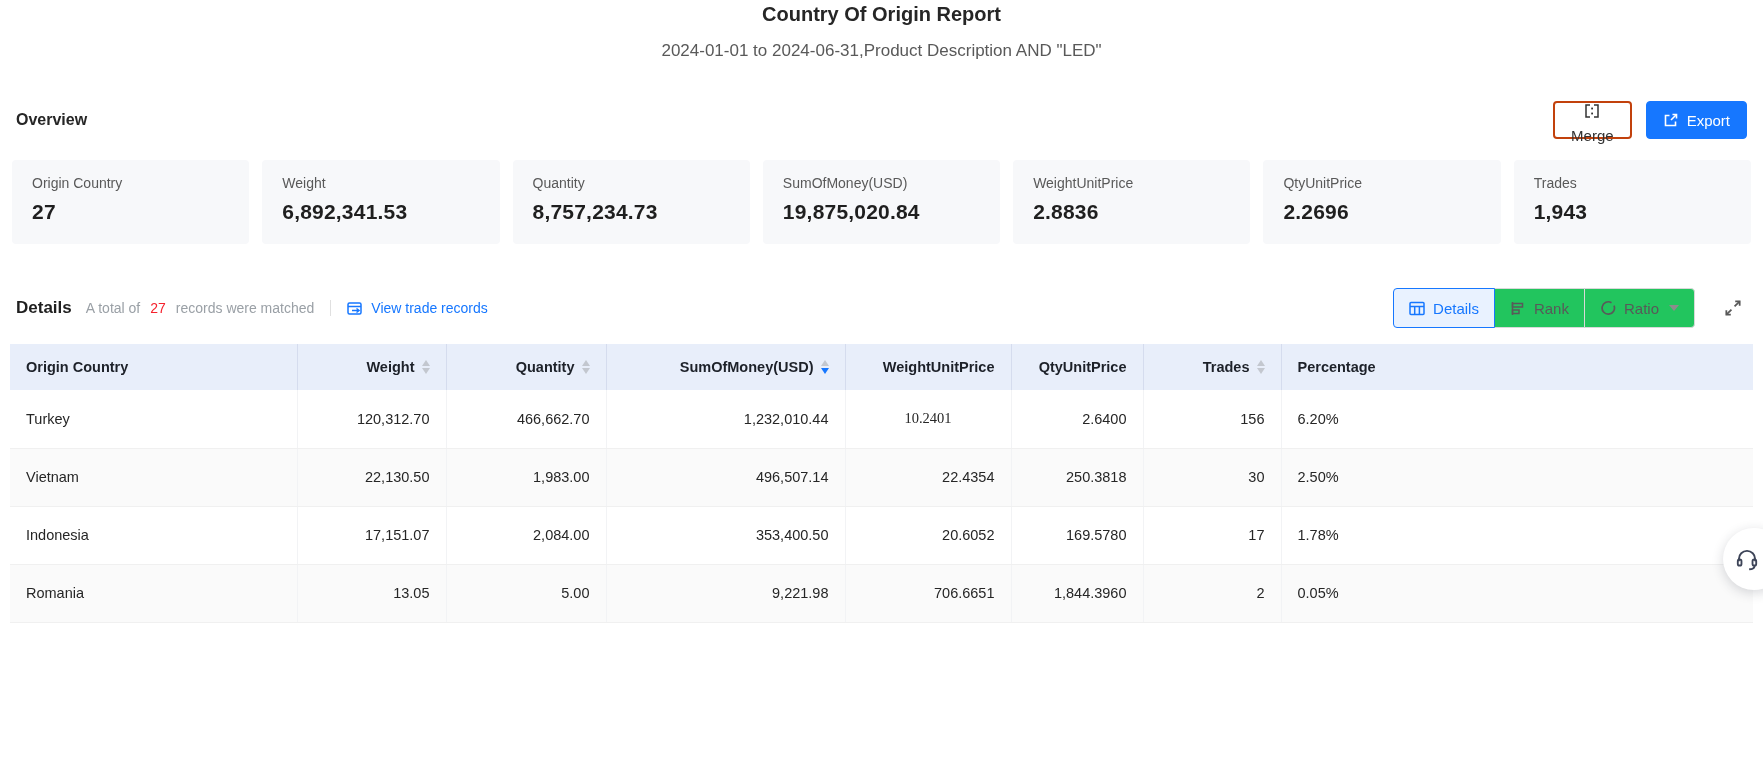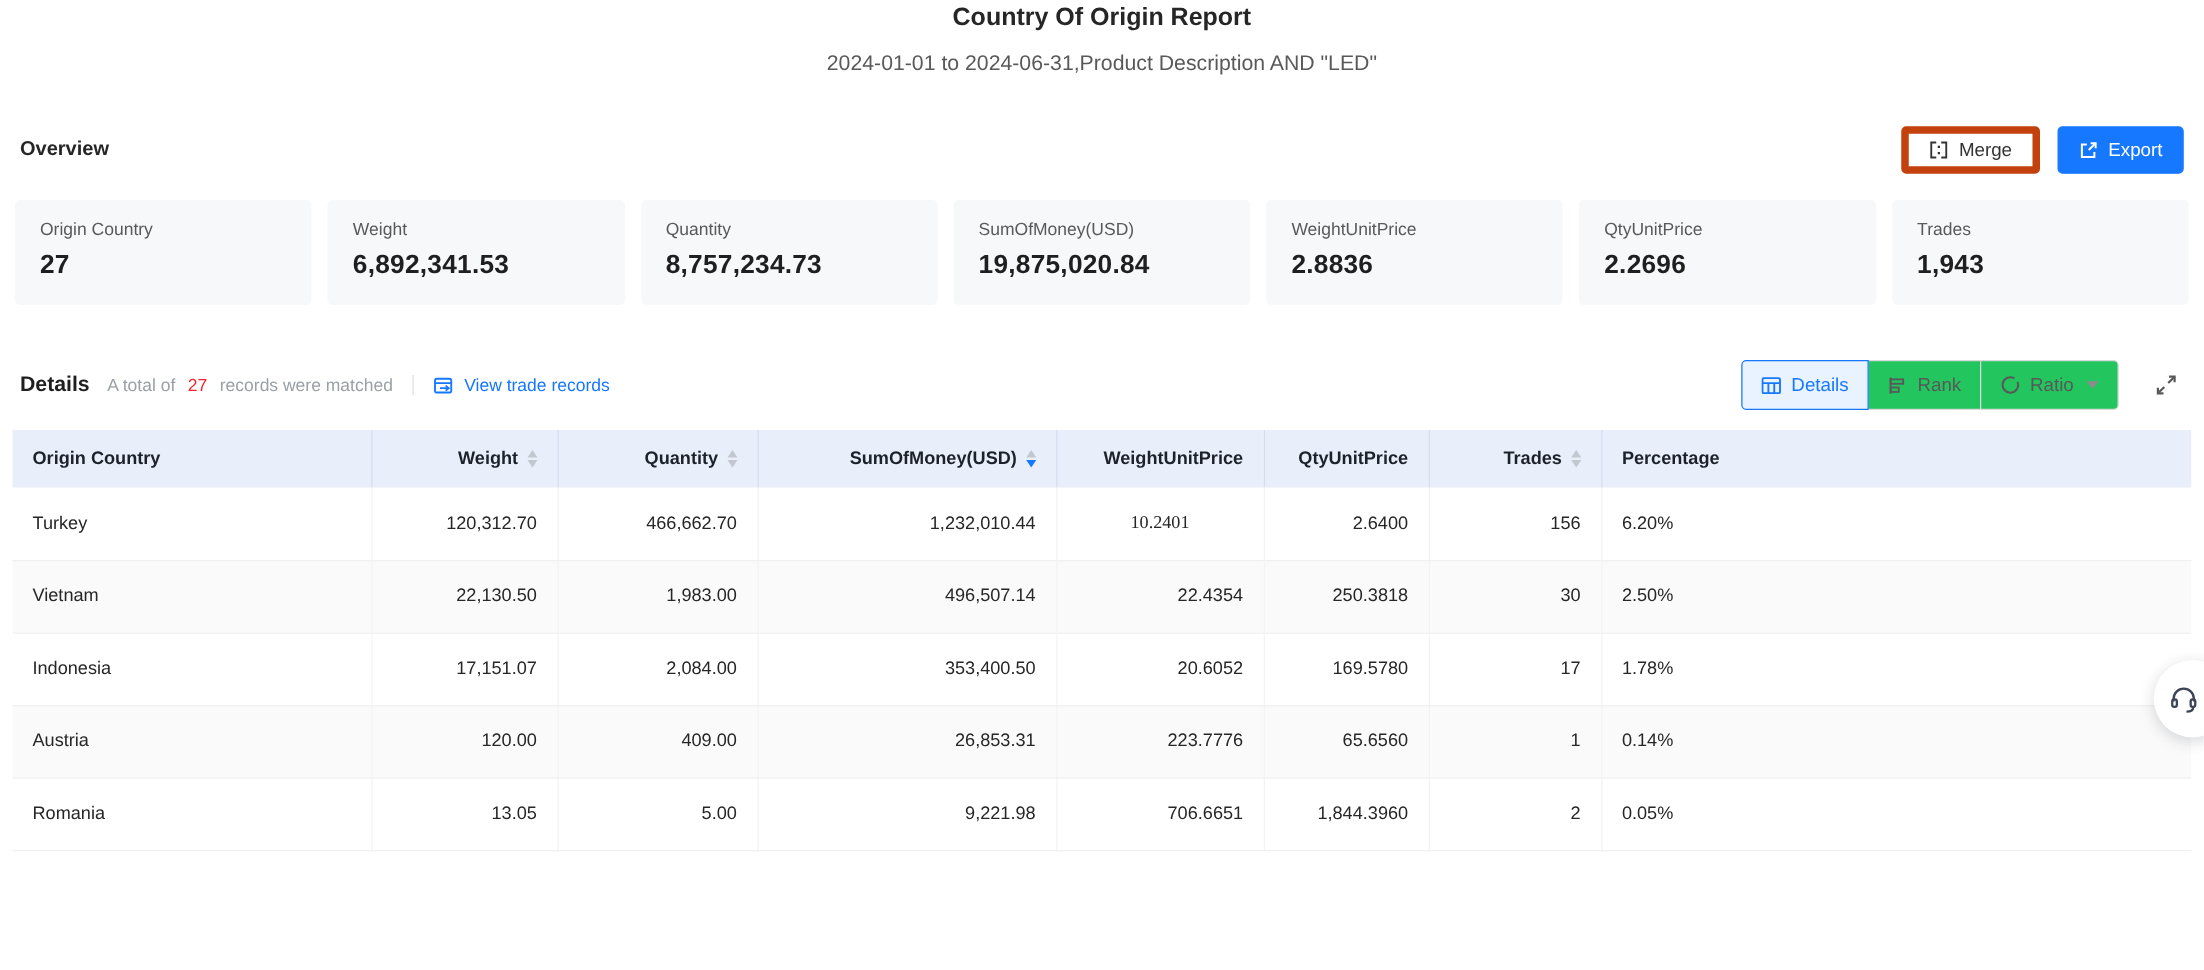--- a/index.html
+++ b/index.html
@@ -15,21 +15,21 @@
   .page-subtitle { position:absolute; top:41px; left:0; right:0; text-align:center;
     font-size:17px; font-weight:400; color:#595959; }
   
   .overview-bar { position:absolute; top:96px; left:0; right:0; height:48px;
     display:flex; align-items:center; justify-content:space-between; padding:0 16px;gap:21px; }
   .section-heading { font-size:16px; font-weight:700; color:#262626; }
   .ov-actions { display:flex; align-items:center; gap:14px; }
   .btn { height:38px; display:inline-flex; align-items:center; gap:8px;
     padding:0 16px; font-size:15px; border-radius:4px; cursor:pointer;
     font-family:"Liberation Sans", sans-serif; }
-  .btn-merge { background:#fff; border:6px solid #c2410c; color:#333; }
+  .btn-merge { background:#fff; border:2px solid #c2410c; color:#333;flex-direction:column; }
   .btn-export { background:#1677ff; border:1px solid #1677ff; color:#fff; }
   
   .stats-row { position:absolute; top:160px; left:12px; right:12px; display:flex; gap:13px; }
   .stat-card { flex:1; height:84px; background:#f7f8fa; border-radius:4px; padding:15px 20px; }
   .stat-label { font-size:14px; color:#595959; }
   .stat-value { font-size:21px; font-weight:700; color:#1f1f1f; margin-top:9px; letter-spacing:.2px; }
   
   .details-bar { position:absolute; top:285px; left:0; right:0; height:46px;
     display:flex; align-items:center; justify-content:space-between; padding:0 16px; }
   .det-left { display:flex; align-items:center; }
@@ -282,30 +282,20 @@
           <td style="text-align: left;">Indonesia</td>
           <td style="text-align: right;">17,151.07</td>
           <td style="text-align: right;">2,084.00</td>
           <td style="text-align: right;">353,400.50</td>
           <td style="text-align: right;">20.6052</td>
           <td style="text-align: right;">169.5780</td>
           <td style="text-align: right;">17</td>
           <td style="text-align: left;">1.78%</td>
         </tr>
         <tr>
-          <td style="text-align: left;">Austria</td>
-          <td style="text-align: right;">120.00</td>
-          <td style="text-align: right;">409.00</td>
-          <td style="text-align: right;">26,853.31</td>
-          <td style="text-align: right;">223.7776</td>
-          <td style="text-align: right;">65.6560</td>
-          <td style="text-align: right;">1</td>
-          <td style="text-align: left;">0.14%</td>
-        </tr>
-        <tr>
           <td style="text-align: left;">Romania</td>
           <td style="text-align: right;">13.05</td>
           <td style="text-align: right;">5.00</td>
           <td style="text-align: right;">9,221.98</td>
           <td style="text-align: right;">706.6651</td>
           <td style="text-align: right;">1,844.3960</td>
           <td style="text-align: right;">2</td>
           <td style="text-align: left;">0.05%</td>
         </tr>
       </tbody>

